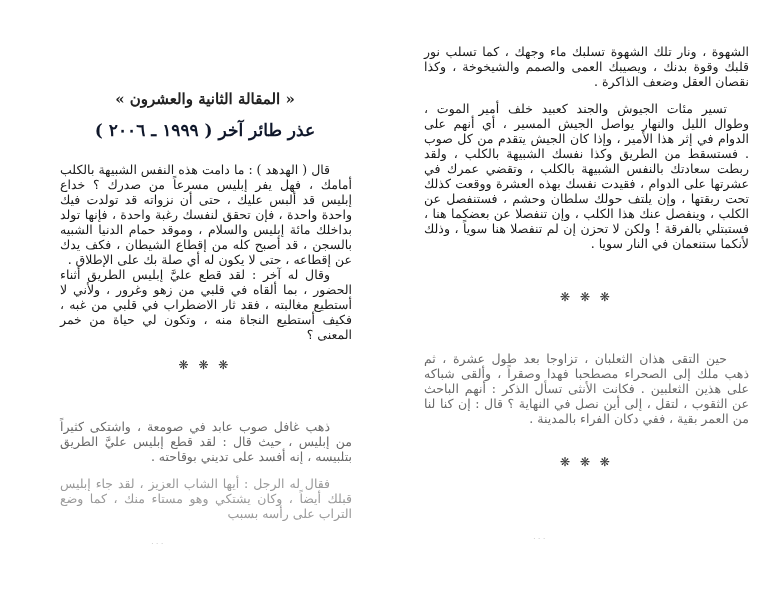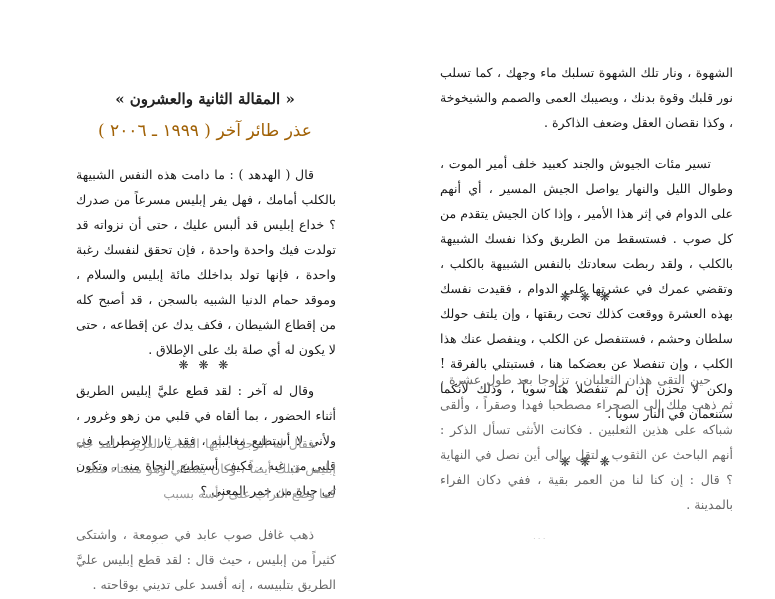--- a/index.html
+++ b/index.html
@@ -30,37 +30,37 @@
     width: 383px;
   }
   .block {
     position: absolute;
     direction: rtl;
     text-align: justify;
     text-align-last: right;
   }
   .para {
     font-size: 12.5px;
-    line-height: 25px;
-    margin: 16px;
+    line-height: 15px;
+    margin: 0;
     text-indent: 22px;
   }
   .chapter-title {
     position: absolute;
     text-align: center;
     font-size: 15px;
     font-weight: bold;
     color: #222;
   }
   .section-title {
     position: absolute;
     text-align: center;
     font-size: 17px;
-    font-weight: normal;
-    color: #a16207;
+    font-weight: bold;
+    color: #0f172a;
     letter-spacing: 0.3px;
   }
   .stars {
     position: absolute;
     text-align: center;
     font-size: 12px;
     color: #333;
     letter-spacing: 3px;
     direction: ltr;
   }
@@ -89,22 +89,22 @@
 
   <div class="block" style="left:60px; width:292px; top:152px;">
     <p class="para" style="margin-top:10px;">قال ( الهدهد ) : ما دامت هذه النفس الشبيهة بالكلب أمامك ، فهل يفر إبليس مسرعاً من صدرك ؟ خداع إبليس قد ألبس عليك ، حتى أن نزواته قد تولدت فيك واحدة واحدة ، فإن تحقق لنفسك رغبة واحدة ، فإنها تولد بداخلك مائة إبليس والسلام ، وموقد حمام الدنيا الشبيه بالسجن ، قد أصبح كله من إقطاع الشيطان ، فكف يدك عن إقطاعه ، حتى لا يكون له أي صلة بك على الإطلاق .</p>
     <p class="para">وقال له آخر : لقد قطع عليَّ إبليس الطريق أثناء الحضور ، بما ألقاه في قلبي من زهو وغرور ، ولأني لا أستطيع مغالبته ، فقد ثار الاضطراب في قلبي من غبه ، فكيف أستطيع النجاة منه ، وتكون لي حياة من خمر المعنى ؟</p>
   </div>
 
   <div class="stars" style="left:60px; width:290px; top:358px;">❋ ❋ ❋</div>
 
 
   <div class="block faded" style="left:60px; width:292px; top:419px;">
+    <p class="para">ذهب غافل صوب عابد في صومعة ، واشتكى كثيراً من إبليس ، حيث قال : لقد قطع إبليس عليَّ الطريق بتلبيسه ، إنه أفسد على تديني بوقاحته .</p>
     <p class="para more-faded" style="margin-top:12px;">فقال له الرجل : أيها الشاب العزيز ، لقد جاء إبليس قبلك أيضاً ، وكان يشتكي وهو مستاء منك ، كما وضع التراب على رأسه بسبب</p>
-    <p class="para">ذهب غافل صوب عابد في صومعة ، واشتكى كثيراً من إبليس ، حيث قال : لقد قطع إبليس عليَّ الطريق بتلبيسه ، إنه أفسد على تديني بوقاحته .</p>
   </div>
 
   <div class="page-number" style="left:150px; width:100px; top:538px;">٠٠٠</div>
 </div>
 
 <div class="page page-right">
   <div class="block" style="left:32px; width:325px; top:44px;">
     <p class="para" style="text-indent:0;">الشهوة ، ونار تلك الشهوة تسلبك ماء وجهك ، كما تسلب نور قلبك وقوة بدنك ، ويصيبك العمى والصمم والشيخوخة ، وكذا نقصان العقل وضعف الذاكرة .</p>
     <p class="para" style="margin-top:12px;">تسير مئات الجيوش والجند كعبيد خلف أمير الموت ، وطوال الليل والنهار يواصل الجيش المسير ، أي أنهم على الدوام في إثر هذا الأمير ، وإذا كان الجيش يتقدم من كل صوب . فستسقط من الطريق وكذا نفسك الشبيهة بالكلب ، ولقد ربطت سعادتك بالنفس الشبيهة بالكلب ، وتقضي عمرك في عشرتها على الدوام ، فقيدت نفسك بهذه العشرة ووقعت كذلك تحت ربقتها ، وإن يلتف حولك سلطان وحشم ، فستنفصل عن الكلب ، وينفصل عنك هذا الكلب ، وإن تنفصلا عن بعضكما هنا ، فستبتلي بالفرقة ! ولكن لا تحزن إن لم تنفصلا هنا سوياً ، وذلك لأنكما ستنعمان في النار سويا .</p>
   </div>

